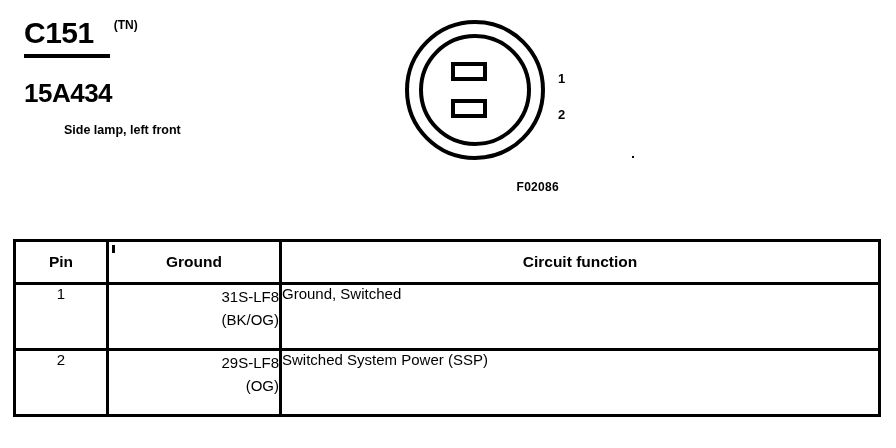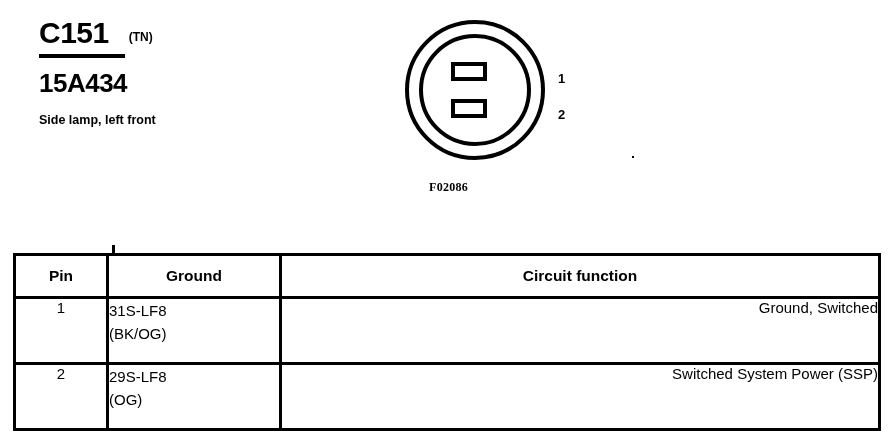--- a/index.html
+++ b/index.html
@@ -13,61 +13,61 @@
     position: relative;
     overflow: hidden;
     font-family: "Liberation Sans", sans-serif;
     color: #000000;
     -webkit-font-smoothing: none;
   }
 
   
   #ident-block {
     position: absolute;
-    left: 39px;
+    left: 24px;
     top: 18px;
     width: 340px;
   }
   #connector-code-row {
     display: flex;
     align-items: flex-start;
     line-height: 1;
   }
   #connector-code {
     font-size: 30px;
     font-weight: bold;
     letter-spacing: -0.5px;
   }
   #connector-color-code {
     font-size: 12px;
     font-weight: bold;
     margin-left: 8px;
-    margin-top: 13px;
+    margin-top: 1px;
     padding-left: 12px;
   }
   #code-rule {
     width: 86px;
     height: 4px;
     background: #000;
     margin-top: 6px;
   }
   #part-number {
     font-size: 26px;
     font-weight: bold;
     letter-spacing: -0.5px;
-    margin-top: 12px;
+    margin-top: 22px;
     line-height: 1;
   }
   #description {
     margin-top: 16px;
     font-size: 12.5px;
     font-weight: bold;
     line-height: 1.35;
   }
-  #description div { white-space: nowrap; }
+  #description div { white-space: nowrap; margin-left: 40px; }
 
   
   #connector-figure {
     position: absolute;
     left: 390px;
     top: 14px;
     width: 200px;
     height: 200px;
   }
   #connector-outer-ring {
@@ -107,25 +107,24 @@
     font-size: 13px;
     font-weight: bold;
   }
   #pin-callout-1 { top: 57px; }
   #pin-callout-2 { top: 93px; }
   #figure-label {
     position: absolute;
     left: 39px;
     top: 166px;
     width: 130px;
-    text-align: left;
+    text-align: right;
     font-size: 12px;
     font-weight: bold;
     letter-spacing: 0.3px;
-    font-family: Liberation Serif, serif;
   }
 
   
   #scan-dot {
     position: absolute;
     left: 632px;
     top: 156px;
     width: 2px;
     height: 2px;
     background: #000;
@@ -136,21 +135,21 @@
     top: 245px;
     width: 3px;
     height: 8px;
     background: #000;
   }
 
   
   #pinout-table {
     position: absolute;
     left: 13px;
-    top: 253px;
+    top: 239px;
     width: 856px;
     border-collapse: collapse;
     table-layout: fixed;
   }
   #pinout-table th,
   #pinout-table td {
     border: 3px solid #000;
     padding: 0;
     vertical-align: top;
   }
@@ -164,27 +163,27 @@
   .col-pin { width: 90px; }
   .col-circuit { width: 170px; }
   .col-function { width: 596px; }
 
   .cell-pin {
     text-align: center;
     font-size: 15px;
     padding-top: 9px;
   }
   .cell-circuit {
-    text-align: left;
+    text-align: right;
     font-size: 15px;
     line-height: 1.55;
     padding-top: 9px;
   }
   .cell-function {
-    text-align: right;
+    text-align: left;
     font-size: 15px;
     padding-top: 9px;
     padding-left: 13px;
   }
   .data-row { height: 66px; }
 </style>
 </head>
 <body>
 
 <div id="ident-block">

